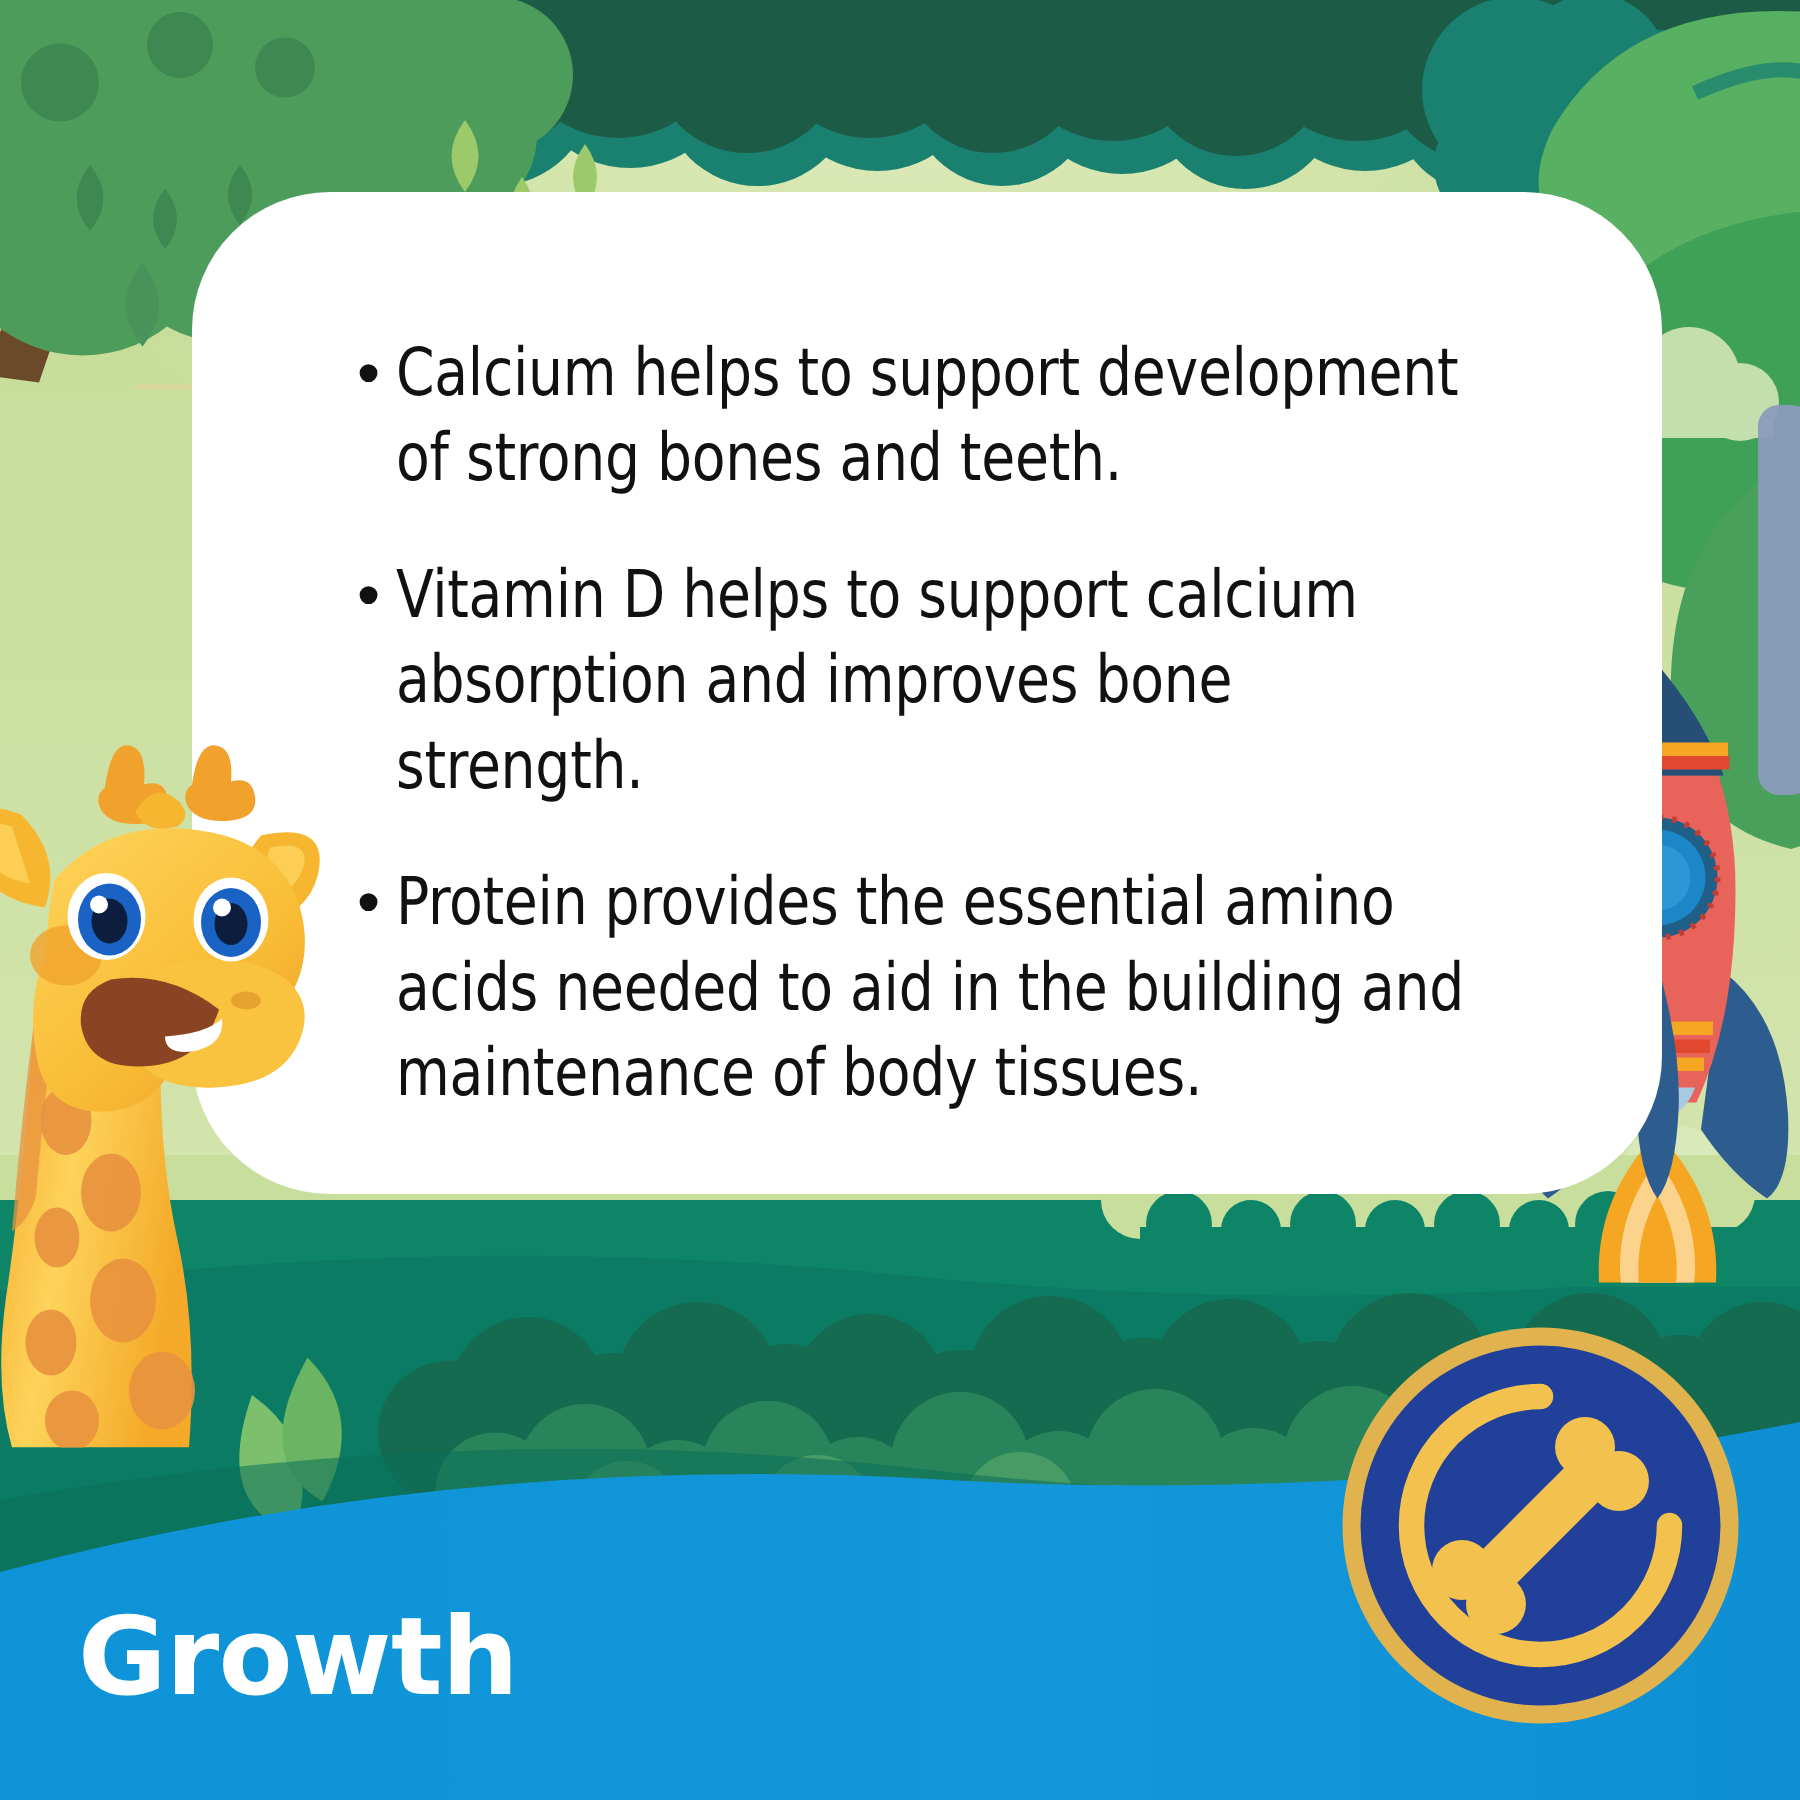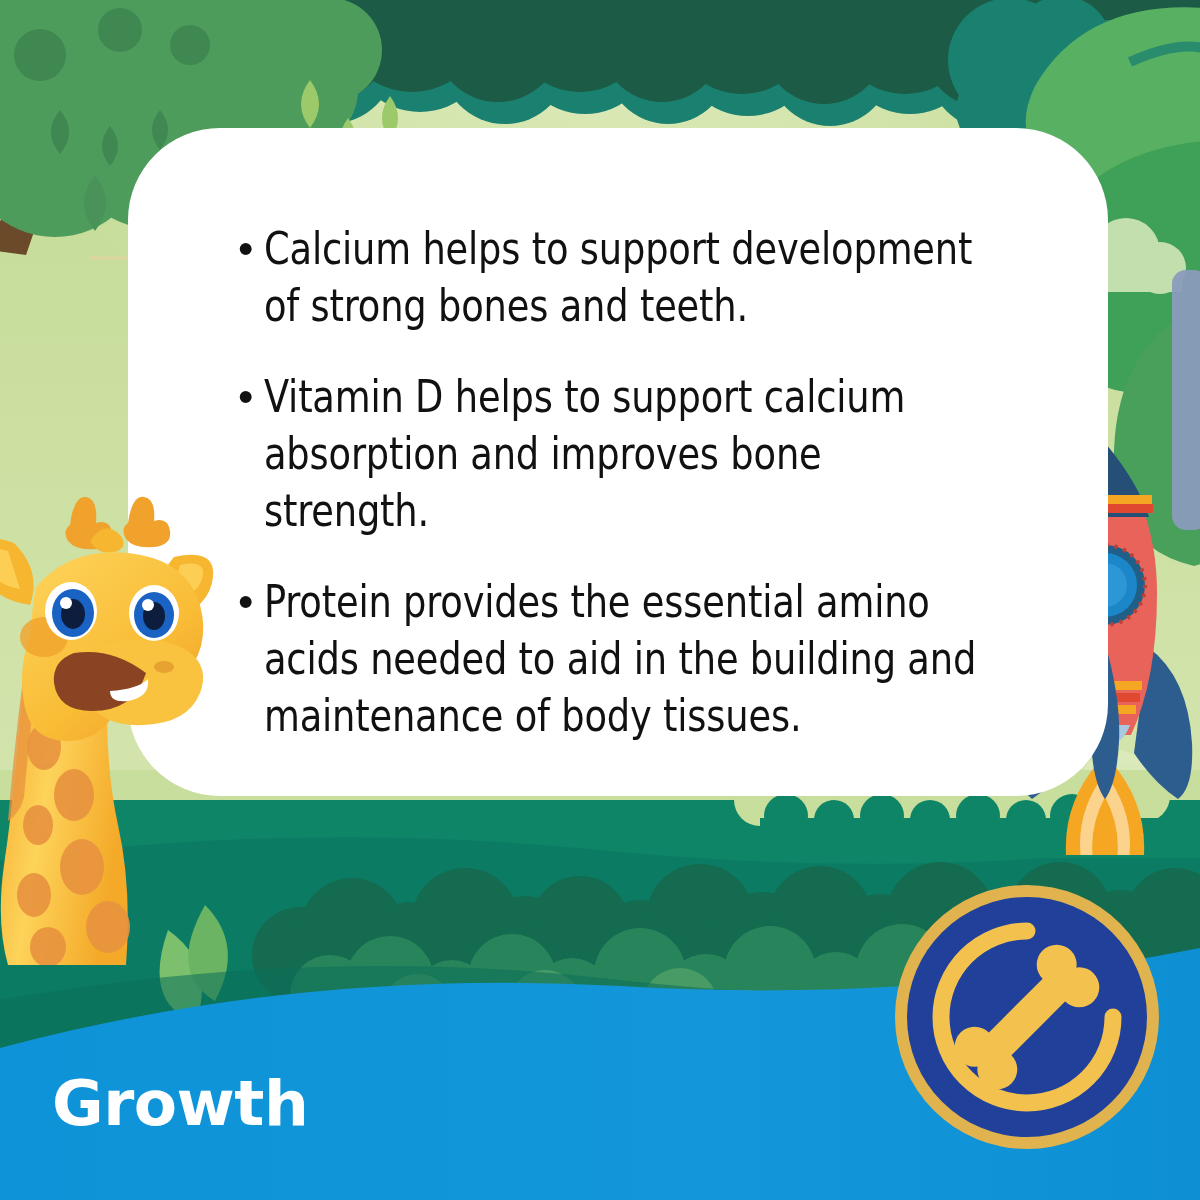--- a/index.html
+++ b/index.html
@@ -62,21 +62,21 @@
     font-stretch: condensed;
     transform-origin: left top;
     transform: scaleX(0.93);
     width: 107.5%;
   }
   
   #banner-title {
     position: absolute;
     left: 52px;
     top: 1069px;
-    font-size: 63px;
+    font-size: 72px;
     line-height: 70px;
     font-weight: 600;
     color: #ffffff;
     letter-spacing: -0.5px;
     z-index: 60;
     font-family: "DejaVu Sans", sans-serif;
   }
   
   #badge {
     position: absolute;

